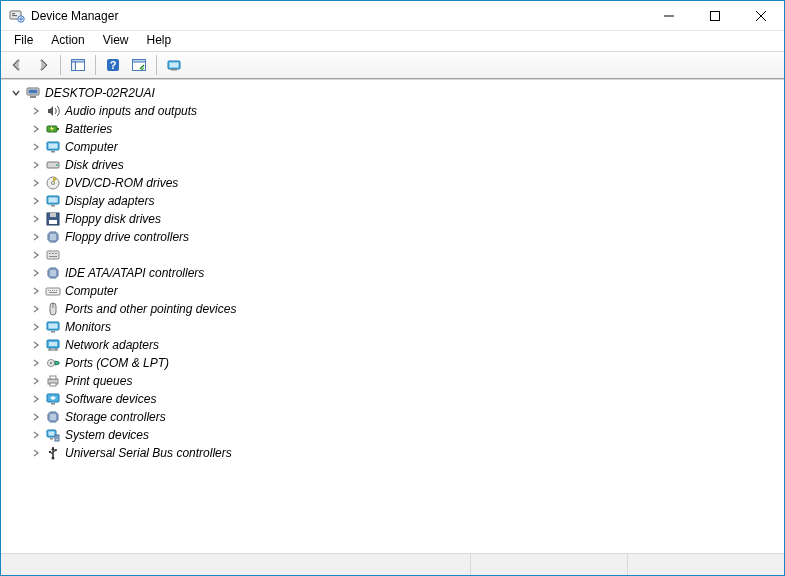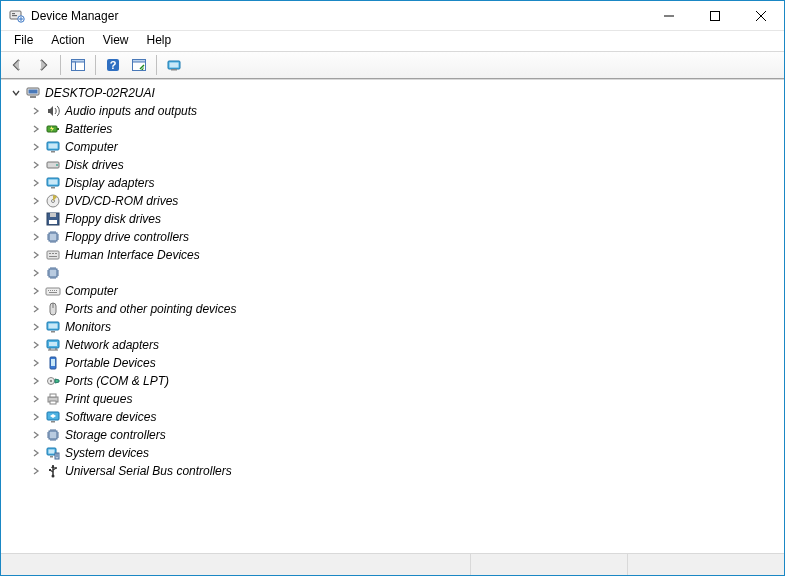--- a/index.html
+++ b/index.html
@@ -296,41 +296,41 @@
           <span class="label">Disk drives</span>
         </div>
         <div class="tree-row level-1">
           <span class="chevron">
             <svg width="10" height="10" viewBox="0 0 10 10">
               <path d="M3 2l4 3-4 3" fill="none" stroke="#808080" stroke-width="1.3"></path>
             </svg>
           </span>
           <span class="node-icon">
             <svg width="16" height="16" viewBox="0 0 16 16">
+              <circle cx="8" cy="8" r="6" fill="#eee" stroke="#888"></circle>
+              <circle cx="8" cy="8" r="1.5" fill="#fff" stroke="#888"></circle>
+              <path d="M8 2a6 6 0 014.2 1.8L8 8z" fill="#c7b24a"></path>
+            </svg>
+          </span>
+          <span class="label">DVD/CD-ROM drives</span>
+        </div>
+        <div class="tree-row level-1">
+          <span class="chevron">
+            <svg width="10" height="10" viewBox="0 0 10 10">
+              <path d="M3 2l4 3-4 3" fill="none" stroke="#808080" stroke-width="1.3"></path>
+            </svg>
+          </span>
+          <span class="node-icon">
+            <svg width="16" height="16" viewBox="0 0 16 16">
               <rect x="2" y="3" width="12" height="8" rx="1" fill="#4fb2e2" stroke="#1b79b0"></rect>
               <rect x="3.5" y="4.5" width="9" height="5" fill="#c9e8f7"></rect>
               <rect x="6" y="12" width="4" height="1.5" fill="#888"></rect>
             </svg>
           </span>
           <span class="label">Display adapters</span>
-        </div>
-        <div class="tree-row level-1">
-          <span class="chevron">
-            <svg width="10" height="10" viewBox="0 0 10 10">
-              <path d="M3 2l4 3-4 3" fill="none" stroke="#808080" stroke-width="1.3"></path>
-            </svg>
-          </span>
-          <span class="node-icon">
-            <svg width="16" height="16" viewBox="0 0 16 16">
-              <circle cx="8" cy="8" r="6" fill="#eee" stroke="#888"></circle>
-              <circle cx="8" cy="8" r="1.5" fill="#fff" stroke="#888"></circle>
-              <path d="M8 2a6 6 0 014.2 1.8L8 8z" fill="#c7b24a"></path>
-            </svg>
-          </span>
-          <span class="label">DVD/CD-ROM drives</span>
         </div>
         <div class="tree-row level-1">
           <span class="chevron">
             <svg width="10" height="10" viewBox="0 0 10 10">
               <path d="M3 2l4 3-4 3" fill="none" stroke="#808080" stroke-width="1.3"></path>
             </svg>
           </span>
           <span class="node-icon">
             <svg width="16" height="16" viewBox="0 0 16 16">
               <rect x="2" y="2" width="12" height="12" fill="#3f5e8a" stroke="#2b4263"></rect>
@@ -362,34 +362,34 @@
           </span>
           <span class="node-icon">
             <svg width="16" height="16" viewBox="0 0 16 16">
               <rect x="2" y="4" width="12" height="8" rx="1" fill="#e6e6e6" stroke="#888"></rect>
               <rect x="4" y="6" width="2" height="1" fill="#888"></rect>
               <rect x="7" y="6" width="2" height="1" fill="#888"></rect>
               <rect x="10" y="6" width="2" height="1" fill="#888"></rect>
               <rect x="4" y="9" width="8" height="1" fill="#888"></rect>
             </svg>
           </span>
-          <span class="label">Human Interface Devices</span>
         </div>
         <div class="tree-row level-1">
           <span class="chevron">
             <svg width="10" height="10" viewBox="0 0 10 10">
               <path d="M3 2l4 3-4 3" fill="none" stroke="#808080" stroke-width="1.3"></path>
             </svg>
           </span>
           <span class="node-icon">
             <svg width="16" height="16" viewBox="0 0 16 16">
               <rect x="4" y="4" width="8" height="8" fill="#b9cbe0" stroke="#4a6d98"></rect>
               <path d="M2 6h2M2 8h2M2 10h2M12 6h2M12 8h2M12 10h2M6 2v2M8 2v2M10 2v2M6 12v2M8 12v2M10 12v2" stroke="#4a6d98"></path>
             </svg>
           </span>
+          <span class="label">IDE ATA/ATAPI controllers</span>
         </div>
         <div class="tree-row level-1">
           <span class="chevron">
             <svg width="10" height="10" viewBox="0 0 10 10">
               <path d="M3 2l4 3-4 3" fill="none" stroke="#808080" stroke-width="1.3"></path>
             </svg>
           </span>
           <span class="node-icon">
             <svg width="16" height="16" viewBox="0 0 16 16">
               <rect x="1" y="5" width="14" height="7" rx="1" fill="#eee" stroke="#888"></rect>
@@ -450,34 +450,20 @@
           <span class="label">Network adapters</span>
         </div>
         <div class="tree-row level-1">
           <span class="chevron">
             <svg width="10" height="10" viewBox="0 0 10 10">
               <path d="M3 2l4 3-4 3" fill="none" stroke="#808080" stroke-width="1.3"></path>
             </svg>
           </span>
           <span class="node-icon">
             <svg width="16" height="16" viewBox="0 0 16 16">
-              <rect x="5" y="2" width="6" height="12" rx="1" fill="#3a7bd5" stroke="#28569a"></rect>
-              <rect x="6" y="4" width="4" height="7" fill="#c9e8f7"></rect>
-            </svg>
-          </span>
-          <span class="label">Portable Devices</span>
-        </div>
-        <div class="tree-row level-1">
-          <span class="chevron">
-            <svg width="10" height="10" viewBox="0 0 10 10">
-              <path d="M3 2l4 3-4 3" fill="none" stroke="#808080" stroke-width="1.3"></path>
-            </svg>
-          </span>
-          <span class="node-icon">
-            <svg width="16" height="16" viewBox="0 0 16 16">
               <circle cx="6" cy="8" r="3.5" fill="#eee" stroke="#888"></circle>
               <circle cx="6" cy="8" r="1.2" fill="#888"></circle>
               <path d="M10 6l4 1v2l-4 1z" fill="#4b8" stroke="#276"></path>
             </svg>
           </span>
           <span class="label">Ports (COM &amp; LPT)</span>
         </div>
         <div class="tree-row level-1">
           <span class="chevron">
             <svg width="10" height="10" viewBox="0 0 10 10">

